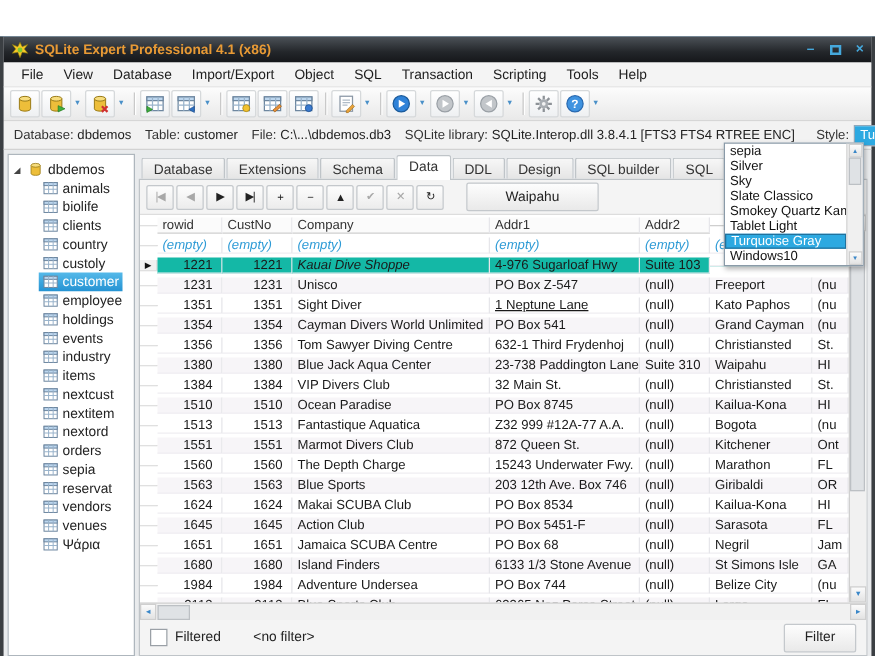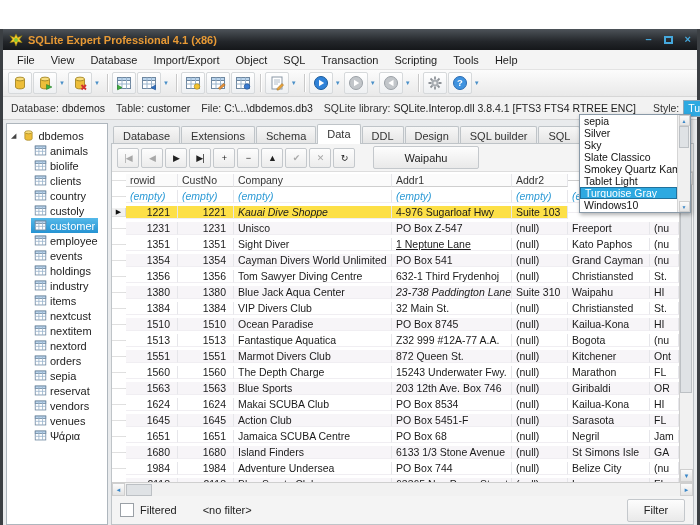--- a/index.html
+++ b/index.html
@@ -62,21 +62,21 @@
   .grid{flex:1;min-width:0;overflow:hidden;background:#fff;display:flex;flex-direction:column;}
   .grow{display:flex;height:16px;flex:none;align-items:center;}
   .grow.ghead{height:17px;}
   .grow.gfilter{height:15px;}
   .gcell{border-right:1px solid #e6e6ea;border-bottom:1px solid #f0eef2;padding:0 4px;white-space:nowrap;overflow:hidden;font-size:10.5px;color:#1a1a1a;box-sizing:border-box;flex:none;display:flex;align-items:center;}
   .hcell{background:#fbfbfb;border-bottom:1px solid #cfcfcf;color:#333;}
   .fcell{color:#2e9bd6;font-style:italic;}
   .mcell{width:14px;background:#f1f1f1;border-right:1px solid #d8d8d8;border-bottom:1px solid #e0e0e0;justify-content:center;padding:0;font-size:7px;color:#111;}
   .num{justify-content:flex-end;padding-right:7px;}
   .grow.alt .gcell:not(.mcell){background:#f7f5f8;}
-  .grow.sel .gcell:not(.mcell){background:#fde047;}
+  .grow.sel .gcell:not(.mcell){background:#14b8a6;}
 
   
   .vscroll{width:14px;flex:none;background:#f1f1f1;border-left:1px solid #cfcfcf;display:flex;flex-direction:column;align-items:center;box-sizing:border-box;}
   .sarrow{height:13px;width:13px;display:flex;align-items:center;justify-content:center;font-size:6px;color:#3a87c8;background:linear-gradient(#fbfbfb,#e3e3e3);border:1px solid #cfcfcf;box-sizing:border-box;flex:none;}
   .vthumb{width:12px;height:208px;background:#dfe2e5;border:1px solid #bcc0c4;box-sizing:border-box;}
   .vtrack{flex:1;width:100%;}
   .hscroll{height:14px;flex:none;display:flex;align-items:center;background:#f1f1f1;border-top:1px solid #cfcfcf;box-sizing:border-box;}
   .hthumb{width:26px;height:12px;background:#dfe2e5;border:1px solid #bcc0c4;box-sizing:border-box;margin-left:1px;}
   .hspacer{flex:1;}
 
@@ -399,33 +399,33 @@
           </div>
           <div class="titem">
             <span class="node">
               <span class="ticn">
                 <svg viewBox="0 0 16 16">
                   <rect x="1.5" y="2.5" width="13" height="11" fill="#fff" stroke="#6e87a0"></rect>
                   <rect x="1.5" y="2.5" width="13" height="3" fill="#bcd6ee" stroke="#6e87a0"></rect>
                   <path d="M6 2.5v11M10.5 2.5v11M1.5 9h13" stroke="#9ab4cc" fill="none"></path>
                 </svg>
               </span>
+              <span>holdings</span>
+            </span>
+          </div>
+          <div class="titem">
+            <span class="node">
+              <span class="ticn">
+                <svg viewBox="0 0 16 16">
+                  <rect x="1.5" y="2.5" width="13" height="11" fill="#fff" stroke="#6e87a0"></rect>
+                  <rect x="1.5" y="2.5" width="13" height="3" fill="#bcd6ee" stroke="#6e87a0"></rect>
+                  <path d="M6 2.5v11M10.5 2.5v11M1.5 9h13" stroke="#9ab4cc" fill="none"></path>
+                </svg>
+              </span>
               <span>events</span>
-            </span>
-          </div>
-          <div class="titem">
-            <span class="node">
-              <span class="ticn">
-                <svg viewBox="0 0 16 16">
-                  <rect x="1.5" y="2.5" width="13" height="11" fill="#fff" stroke="#6e87a0"></rect>
-                  <rect x="1.5" y="2.5" width="13" height="3" fill="#bcd6ee" stroke="#6e87a0"></rect>
-                  <path d="M6 2.5v11M10.5 2.5v11M1.5 9h13" stroke="#9ab4cc" fill="none"></path>
-                </svg>
-              </span>
-              <span>holdings</span>
             </span>
           </div>
           <div class="titem">
             <span class="node">
               <span class="ticn">
                 <svg viewBox="0 0 16 16">
                   <rect x="1.5" y="2.5" width="13" height="11" fill="#fff" stroke="#6e87a0"></rect>
                   <rect x="1.5" y="2.5" width="13" height="3" fill="#bcd6ee" stroke="#6e87a0"></rect>
                   <path d="M6 2.5v11M10.5 2.5v11M1.5 9h13" stroke="#9ab4cc" fill="none"></path>
                 </svg>
@@ -651,21 +651,21 @@
                   <div class="gcell" style="width: 120px;">632-1 Third Frydenhoj</div>
                   <div class="gcell" style="width: 56px;">(null)</div>
                   <div class="gcell" style="width: 82px;">Christiansted</div>
                   <div class="gcell" style="flex: 1 1 0%; min-width: 0px;">St.</div>
                 </div>
                 <div class="grow alt">
                   <div class="gcell mcell"></div>
                   <div class="gcell num" style="width: 52px;">1380</div>
                   <div class="gcell num" style="width: 56px;">1380</div>
                   <div class="gcell" style="width: 158px;">Blue Jack Aqua Center</div>
-                  <div class="gcell" style="width: 120px; font-style: italic;">23-738 Paddington Lane</div>
+                  <div class="gcell" style="width: 120px;">23-738 Paddington Lane</div>
                   <div class="gcell" style="width: 56px;">Suite 310</div>
                   <div class="gcell" style="width: 82px;">Waipahu</div>
                   <div class="gcell" style="flex: 1 1 0%; min-width: 0px;">HI</div>
                 </div>
                 <div class="grow">
                   <div class="gcell mcell"></div>
                   <div class="gcell num" style="width: 52px;">1384</div>
                   <div class="gcell num" style="width: 56px;">1384</div>
                   <div class="gcell" style="width: 158px;">VIP Divers Club</div>
                   <div class="gcell" style="width: 120px;">32 Main St.</div>

